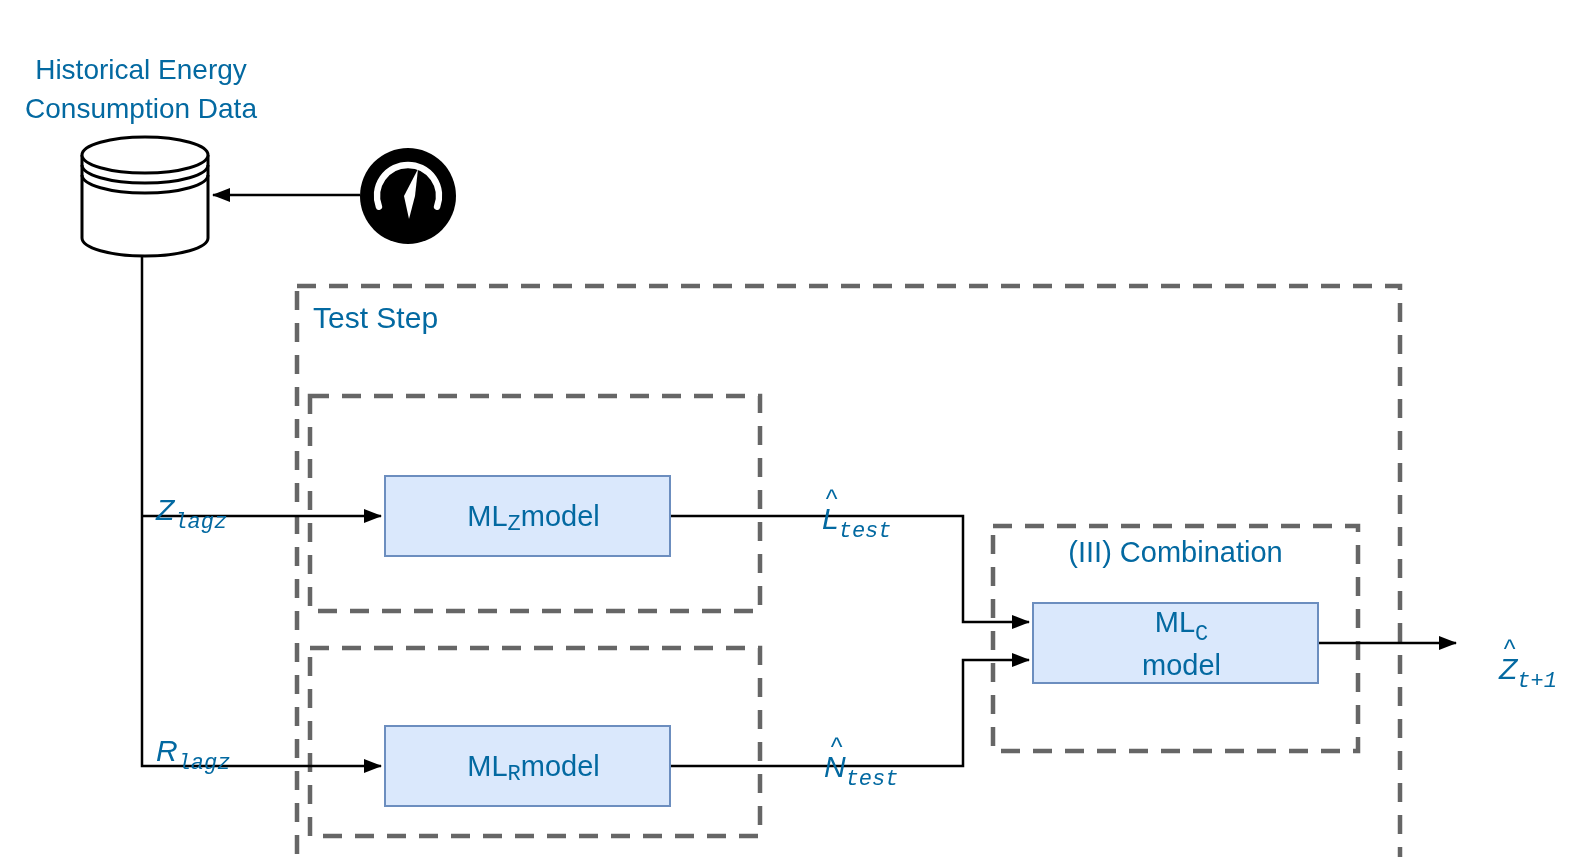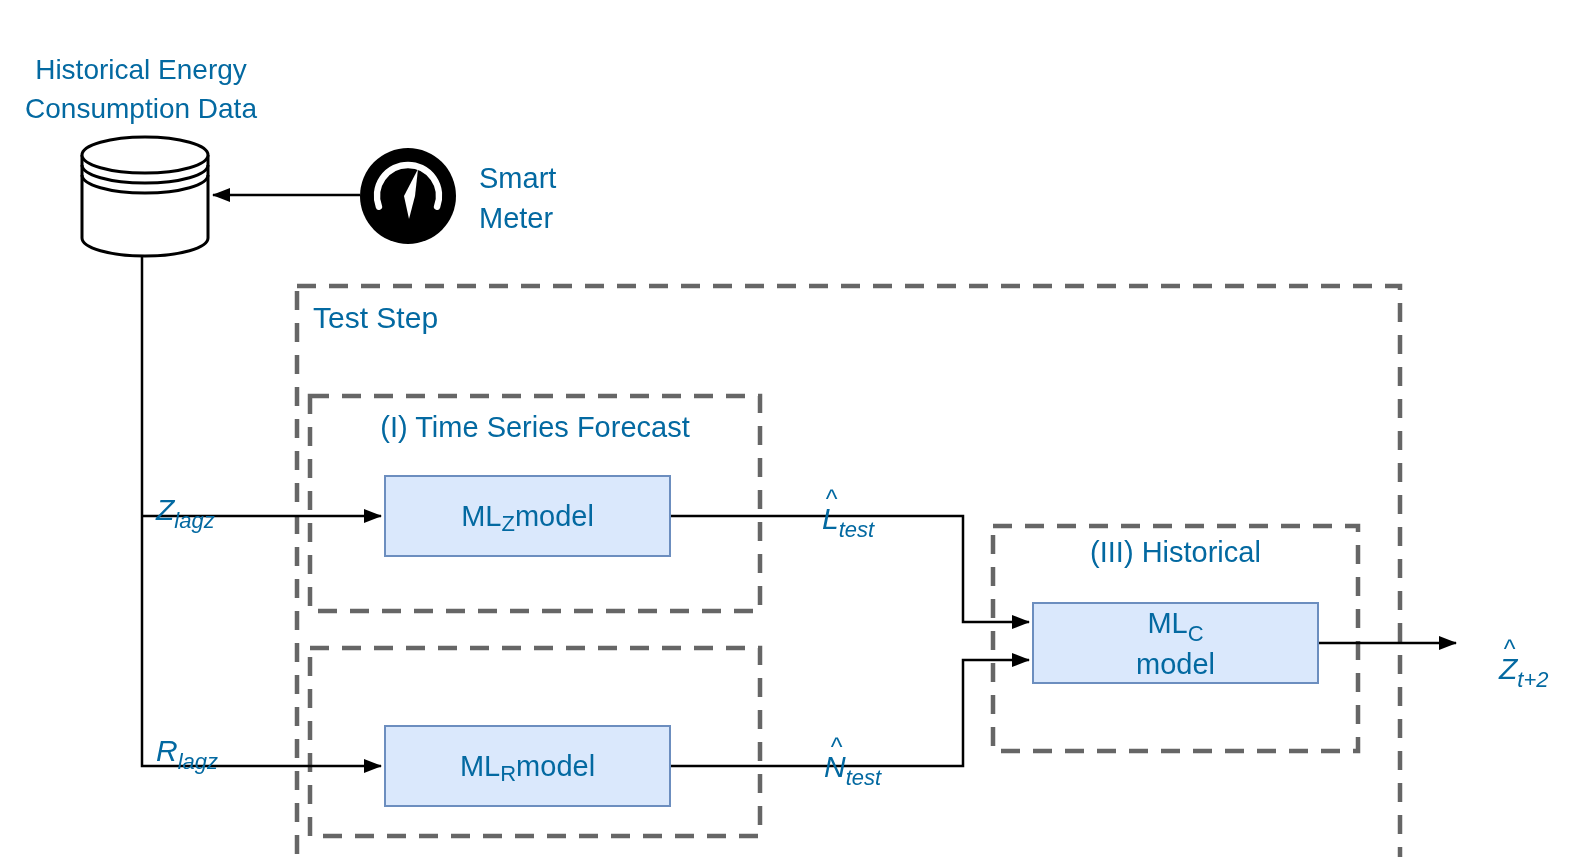--- a/index.html
+++ b/index.html
@@ -19,24 +19,24 @@
   .dashed-rect { fill: none; stroke-width: 4.5; stroke-dasharray: 19 13; }
   .model-rect { stroke-width: 2; }
   .lbl { position: absolute; white-space: pre-line; }
   .title { font-size: 28px; line-height: 39px; text-align: center; }
   .meter-lbl { font-size: 29px; line-height: 40px; }
   .bold { font-weight: normal; }
   .step-lbl { font-size: 30px; }
   .stage-lbl { font-size: 29px; text-align: center; }
   .model-lbl {
     display: flex; align-items: center; justify-content: center;
-    font-size: 29px; text-align: center;
+    font-size: 29px; text-align: center; padding-left: 6px;
   }
   .model-lbl.two-line { flex-direction: column; line-height: 38px; }
-  .sub { font-size: 22px; position: relative; top: 8px; }
+  .sub { font-size: 22px; position: relative; top: 8px; font-family: Liberation Mono, monospace; }
   .math { font-style: italic; font-size: 30px; }
   .math .sub { font-size: 22px; top: 8px; }
   .hat-wrap { position: relative; display: inline-block; }
   .hat {
     position: absolute; top: -17px; left: 58%;
     transform: translateX(-50%);
     font-size: 25px; font-style: normal;
   }
 </style>
 </head>
@@ -77,29 +77,26 @@
     <path class="edge" d="M1318,605 L1456,605" marker-end="url(#arrow)"></path>
 
     <rect x="385" y="438" width="285" height="80" class="model-rect" fill="#dae8fc" stroke="#6c8ebf"></rect>
     <rect x="385" y="688" width="285" height="80" class="model-rect" fill="#dae8fc" stroke="#6c8ebf"></rect>
     <rect x="1033" y="565" width="285" height="80" class="model-rect" fill="#dae8fc" stroke="#6c8ebf"></rect>
   </svg>
 
   <div class="lbl title" style="left:12px; top:12px; width:258px;">Historical Energy
 Consumption Data</div>
 
-  <div class="lbl meter-lbl" style="left:479px; top:120px;">Smart
-Meter</div>
 
   <div class="lbl bold step-lbl" style="left:313px; top:263px;">Test Step</div>
 
-  <div class="lbl bold stage-lbl" style="left:310px; top:373px; width:450px;">(I) Time Series Forecast</div>
 
 
-  <div class="lbl bold stage-lbl" style="left:993px; top:498px; width:365px;">(III) Historical</div>
+  <div class="lbl bold stage-lbl" style="left:993px; top:498px; width:365px;">(III) Combination</div>
 
   <div class="lbl model-lbl" style="left:385px; top:438px; width:285px; height:80px;">
     <span>ML</span><span class="sub">Z</span><span> model</span>
   </div>
 
   <div class="lbl model-lbl" style="left:385px; top:688px; width:285px; height:80px;">
     <span>ML</span><span class="sub">R</span><span> model</span>
   </div>
 
   <div class="lbl model-lbl two-line" style="left:1033px; top:565px; width:285px; height:80px;justify-content:center;">
@@ -117,16 +114,16 @@
 
   <div class="lbl math" style="left:822px; top:430px;">
     <span class="hat-wrap"><span class="hat">^</span><span>L</span></span><span class="sub">test</span>
   </div>
 
   <div class="lbl math" style="left:824px; top:678px;">
     <span class="hat-wrap"><span class="hat">^</span><span>N</span></span><span class="sub">test</span>
   </div>
 
   <div class="lbl math" style="left:1499px; top:580px;">
-    <span class="hat-wrap"><span class="hat">^</span><span>Z</span></span><span class="sub">t+2</span>
+    <span class="hat-wrap"><span class="hat">^</span><span>Z</span></span><span class="sub">t+1</span>
   </div>
 
 </div>
 
 </body></html>

